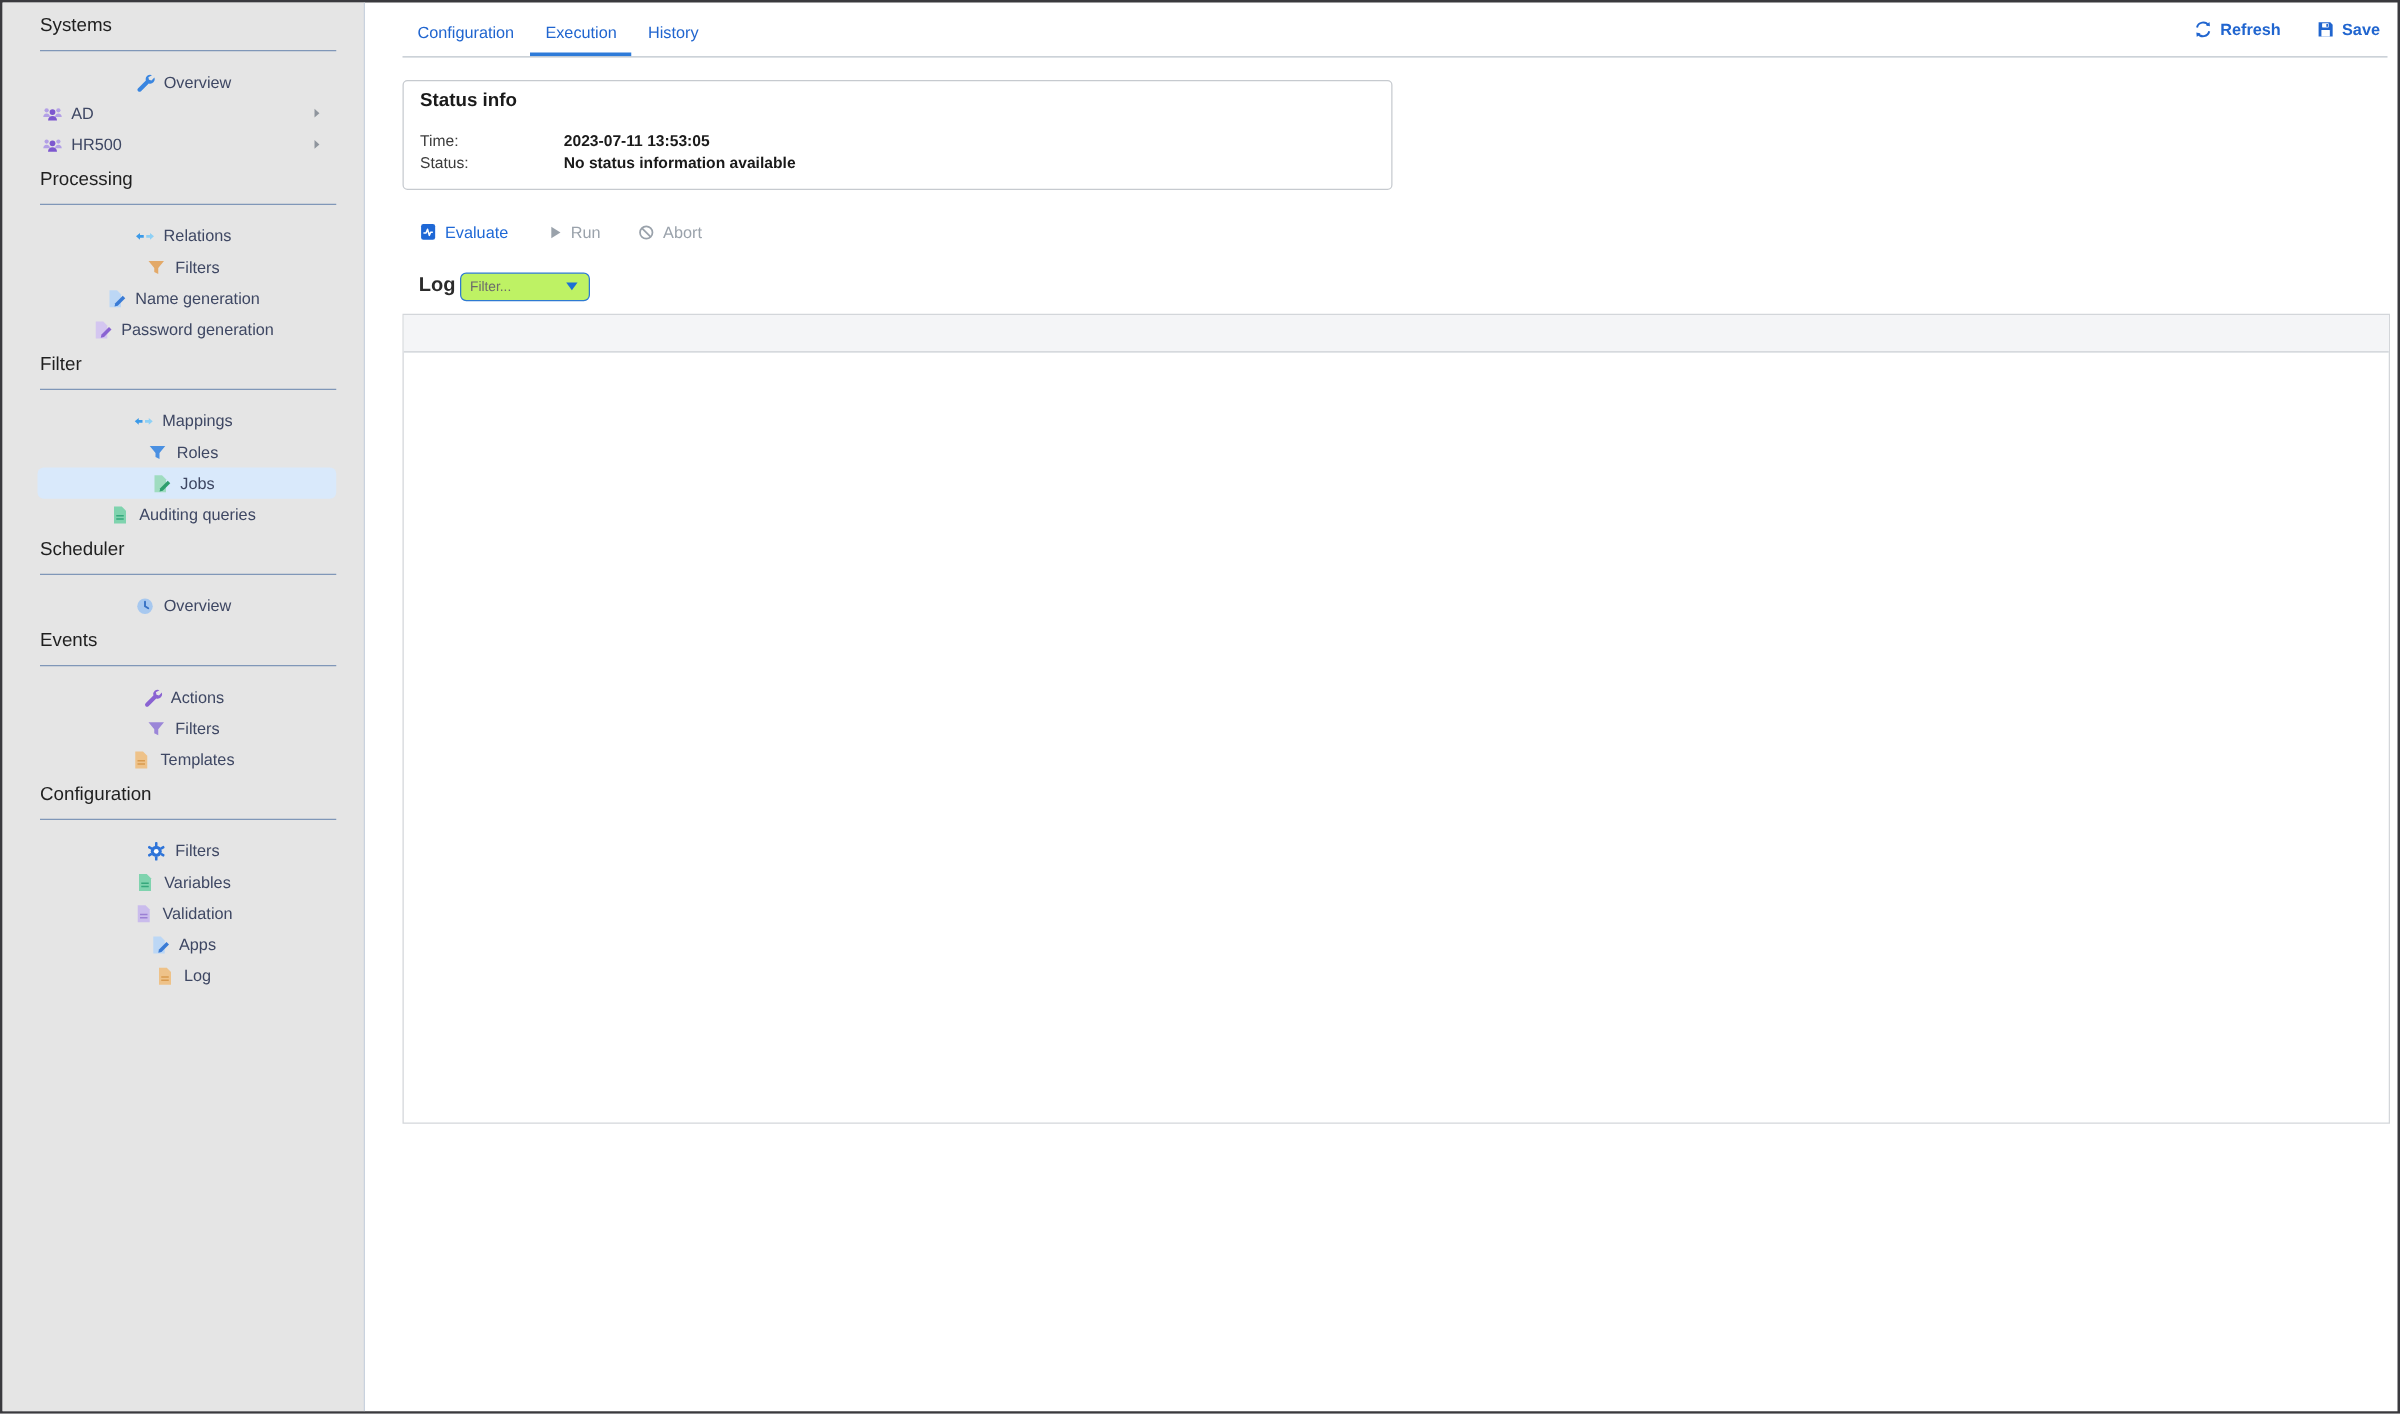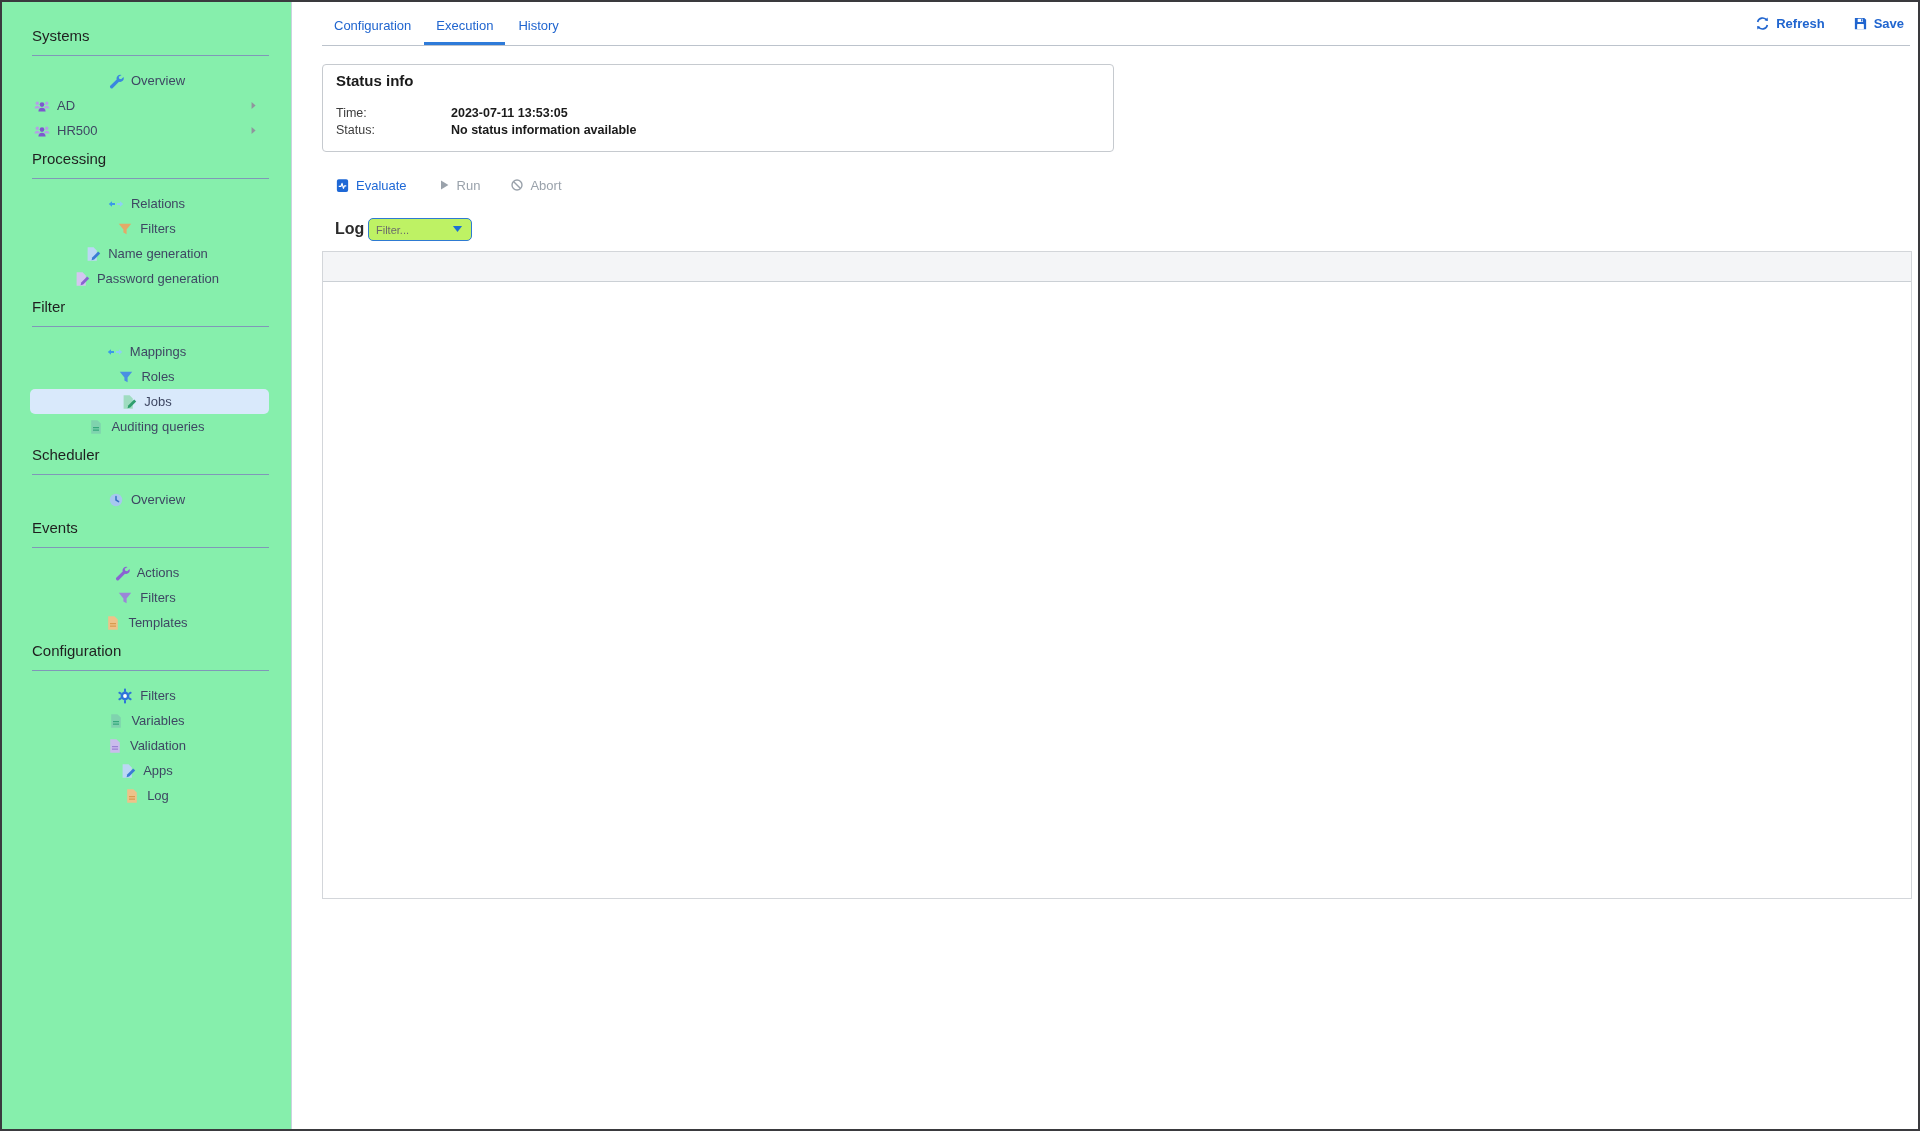--- a/index.html
+++ b/index.html
@@ -6,21 +6,21 @@
   * { box-sizing:border-box; }
   .frame {
     position:relative; width:1920px; height:1131px;
     background:#fff; border:2px solid #3a3a3e; overflow:hidden;
     font-family:"Liberation Sans", sans-serif; font-size:13px; color:#3e4763;
   }
 
   
   .sidebar {
     position:absolute; left:0; top:0; bottom:0; width:290px;
-    background:#86efac; border-right:1px solid #c9d2de; padding-top:24px;
+    background:#e5e5e5; border-right:1px solid #c9d2de; padding-top:9px;
   }
   .side-section + .side-section { margin-top:6px; }
   .side-heading {
     margin-left:30px; font-size:15px; color:#1f1f1f; height:20px; line-height:20px;
   }
   .side-rule { border:none; border-top:1px solid #8097b8; margin:9px 22px 0 30px; }
   .side-list { margin:12px 0 4px 28px; }
   .side-item {
     display:flex; align-items:center; gap:7px; height:25px;
     width:239px; padding:0 10px 0 4px; border-radius:5px; cursor:pointer;justify-content:center;
@@ -52,21 +52,21 @@
     border:1px solid #c6cacf; border-radius:4px; background:#fff;
   }
   .status-title { position:absolute; left:13px; top:7px; font-size:15px; font-weight:bold; color:#1a1a1a; }
   .status-row { position:absolute; left:13px; font-size:12.5px; color:#3c3c3c;text-align:right; }
   .status-row .val { position:absolute; left:115px; font-weight:bold; color:#1a1a1a; white-space:nowrap; }
   .status-row.r0 { top:41px; }
   .status-row.r1 { top:58px; }
 
   
   .toolbar { position:absolute; left:333px; top:176px; display:flex; gap:30px; align-items:center; }
-  .tool-btn { display:flex; align-items:flex-start; gap:6px; cursor:pointer; }
+  .tool-btn { display:flex; align-items:flex-end; gap:6px; cursor:pointer; }
   .tool-btn.primary { color:#1e68d6; }
   .tool-btn.disabled { color:#9aa2ab; cursor:default; }
 
   
   .log-title { position:absolute; left:333px; top:218px; font-size:16px; font-weight:bold; color:#2b2b2b; }
   .filter-box {
     position:absolute; left:366px; top:216px; width:104px; height:23px;
     border:1.5px solid #2e7ad1; border-radius:5px; background:#bef264;
     display:flex; align-items:center; padding:0 7px; gap:6px; cursor:pointer;
   }

